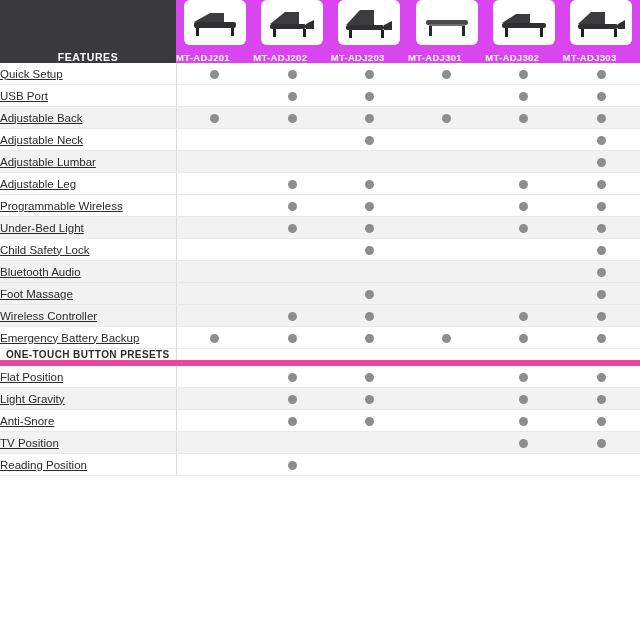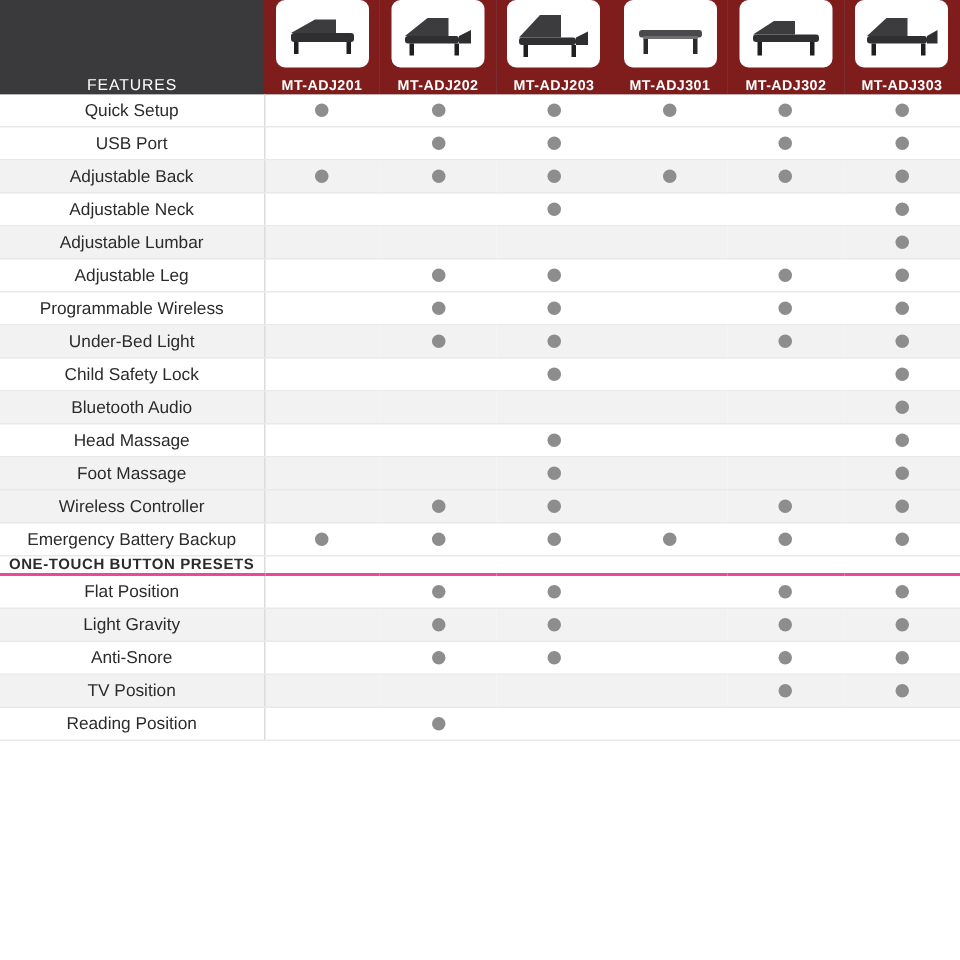--- a/index.html
+++ b/index.html
@@ -25,30 +25,30 @@
   }
 
   
   .header-row {
     background: #3a3a3c;
   }
   .header-feature-cell {
     background: #3a3a3c;
     color: #ffffff;
     font-size: 10.5px;
-    font-weight: normal;
+    font-weight: bold;
     letter-spacing: 0.6px;
     text-align: center;
     vertical-align: bottom;
     padding-bottom: 11px;
     width: 176px;
   }
   .header-prod-cell {
-    background: #7f1d1d;
-    text-align: center;
+    background: #d946ef;
+    text-align: left;
     vertical-align: bottom;
     padding-bottom: 9px;
     width: 77.3px;
   }
   .prod-thumb {
     width: 62px;
     height: 45px;
     background: #ffffff;
     border-radius: 6px;
     margin: 0 auto 7px auto;
@@ -62,26 +62,26 @@
     display: block;
   }
 
   
   .bed-svg { display: block; margin: 0 auto; }
 
   
   .feat-cell {
     font-size: 11.5px;
     color: #2b2b2b;
-    text-align: center;
     padding: 6px 8px;
     height: 21px;
     border-right: 1px solid #dcdcdc;
     border-bottom: 1px solid #e9e9e9;
     background: #ffffff;
+    text-decoration: underline;
   }
   .dot-cell {
     border-bottom: 1px solid #e9e9e9;
     text-align: center;
     vertical-align: middle;
     background: #ffffff;
   }
   tr.alt .feat-cell, tr.alt .dot-cell {
     background: #f2f2f2;
   }
@@ -90,21 +90,21 @@
     width: 9px;
     height: 9px;
     border-radius: 50%;
     background: #8d8d8d;
   }
   .dot.empty { background: transparent; }
 
   
   .section-row td {
     background: #ffffff;
-    border-bottom: 2px solid #ec4899;
+    border-bottom: 6px solid #ec4899;
   }
   .section-title {
     font-size: 10px;
     font-weight: bold;
     letter-spacing: 0.4px;
     color: #2b2b2b;
     text-align: center;
     padding: 9px 6px 8px 6px;
     border-right: 1px solid #dcdcdc;
   }
@@ -271,29 +271,20 @@
       </tr>
       <tr class="alt">
         <td class="feat-cell">Bluetooth Audio</td>
         <td class="dot-cell"><span class="dot empty"></span></td>
         <td class="dot-cell"><span class="dot empty"></span></td>
         <td class="dot-cell"><span class="dot empty"></span></td>
         <td class="dot-cell"><span class="dot empty"></span></td>
         <td class="dot-cell"><span class="dot empty"></span></td>
         <td class="dot-cell"><span class="dot"></span></td>
       </tr>
-      <tr>
-        <td class="feat-cell">Head Massage</td>
-        <td class="dot-cell"><span class="dot empty"></span></td>
-        <td class="dot-cell"><span class="dot empty"></span></td>
-        <td class="dot-cell"><span class="dot"></span></td>
-        <td class="dot-cell"><span class="dot empty"></span></td>
-        <td class="dot-cell"><span class="dot empty"></span></td>
-        <td class="dot-cell"><span class="dot"></span></td>
-      </tr>
       <tr class="alt">
         <td class="feat-cell">Foot Massage</td>
         <td class="dot-cell"><span class="dot empty"></span></td>
         <td class="dot-cell"><span class="dot empty"></span></td>
         <td class="dot-cell"><span class="dot"></span></td>
         <td class="dot-cell"><span class="dot empty"></span></td>
         <td class="dot-cell"><span class="dot empty"></span></td>
         <td class="dot-cell"><span class="dot"></span></td>
       </tr>
       <tr class="alt">

